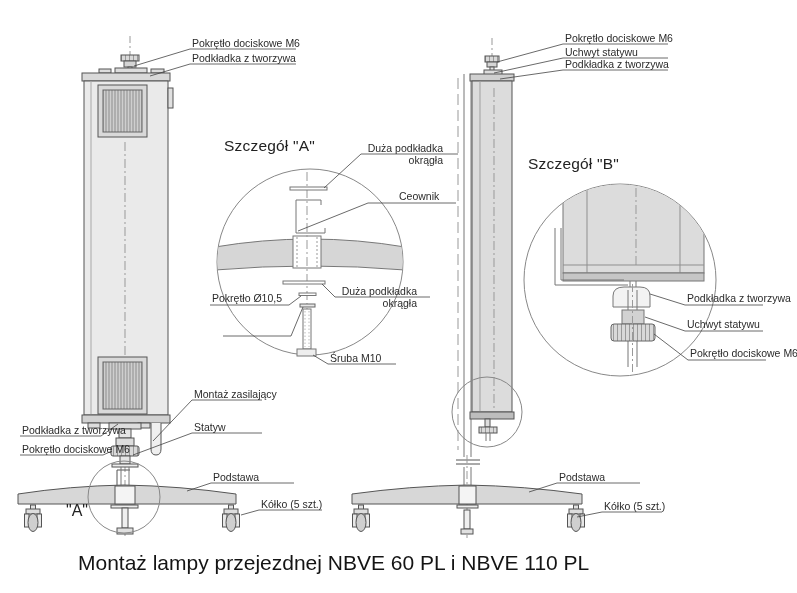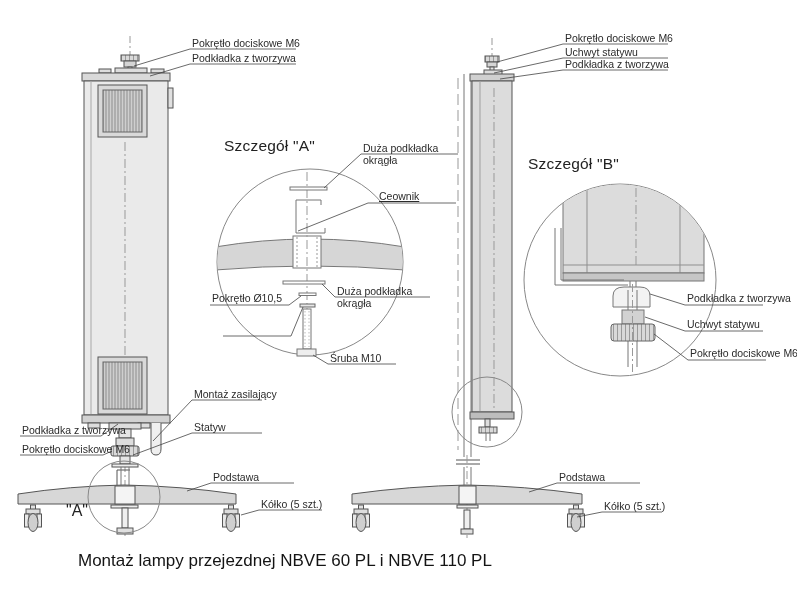--- a/index.html
+++ b/index.html
@@ -5,24 +5,24 @@
   html,body { margin:0; padding:0; background:#fff; }
   .canvas {
     position:relative; width:797px; height:593px; background:#ffffff;
     font-family:"Liberation Sans", sans-serif; overflow:hidden;
   }
   svg { position:absolute; left:0; top:0; }
   .lbl {
     position:absolute; font-size:10.5px; line-height:12px; color:#2b2b2b;
     white-space:nowrap;
   }
-  .lbl.wrap { white-space:normal; }
+  .lbl.wrap { white-space:normal;text-align:right; }
   .detail-title { position:absolute; font-size:15.5px; color:#222; letter-spacing:0.2px; }
   .marker { position:absolute; font-size:16px; color:#222; }
-  .main-title { position:absolute; font-size:17px; color:#141414; }
+  .main-title { position:absolute; font-size:21px; color:#141414; }
 </style>
 </head>
 <body>
 
 <div class="canvas">
 
 <svg width="797" height="593" viewBox="0 0 797 593">
   <defs>
     <pattern id="slats" width="3" height="6" patternUnits="userSpaceOnUse">
       <rect width="3" height="6" fill="#cfcfcf"></rect>
@@ -214,21 +214,21 @@
 
 <div class="lbl" style="left:192px; top:37px;">Pokrętło dociskowe M6</div>
 <div class="lbl" style="left:192px; top:52px;">Podkładka z tworzywa</div>
 
 <div class="lbl" style="left:565px; top:32px;">Pokrętło dociskowe M6</div>
 <div class="lbl" style="left:565px; top:46px;">Uchwyt statywu</div>
 <div class="lbl" style="left:565px; top:58px;">Podkładka z tworzywa</div>
 
 <div class="detail-title" style="left:224px; top:137px;">Szczegół "A"</div>
 <div class="lbl wrap" style="left:363px; top:142px; width:80px;">Duża podkładka okrągła</div>
-<div class="lbl" style="left:379px; top:190px;text-decoration:underline;">Ceownik</div>
+<div class="lbl" style="left:399px; top:190px;">Ceownik</div>
 <div class="lbl" style="left:212px; top:292px;">Pokrętło Ø10,5</div>
 <div class="lbl wrap" style="left:337px; top:285px; width:80px;">Duża podkładka okrągła</div>
 <div class="lbl" style="left:330px; top:352px;">Śruba M10</div>
 
 <div class="detail-title" style="left:528px; top:155px;">Szczegół "B"</div>
 <div class="lbl" style="left:687px; top:292px;">Podkładka z tworzywa</div>
 <div class="lbl" style="left:687px; top:318px;">Uchwyt statywu</div>
 <div class="lbl" style="left:690px; top:347px;">Pokrętło dociskowe M6</div>
 
 <div class="lbl" style="left:194px; top:388px;">Montaż zasilający</div>

